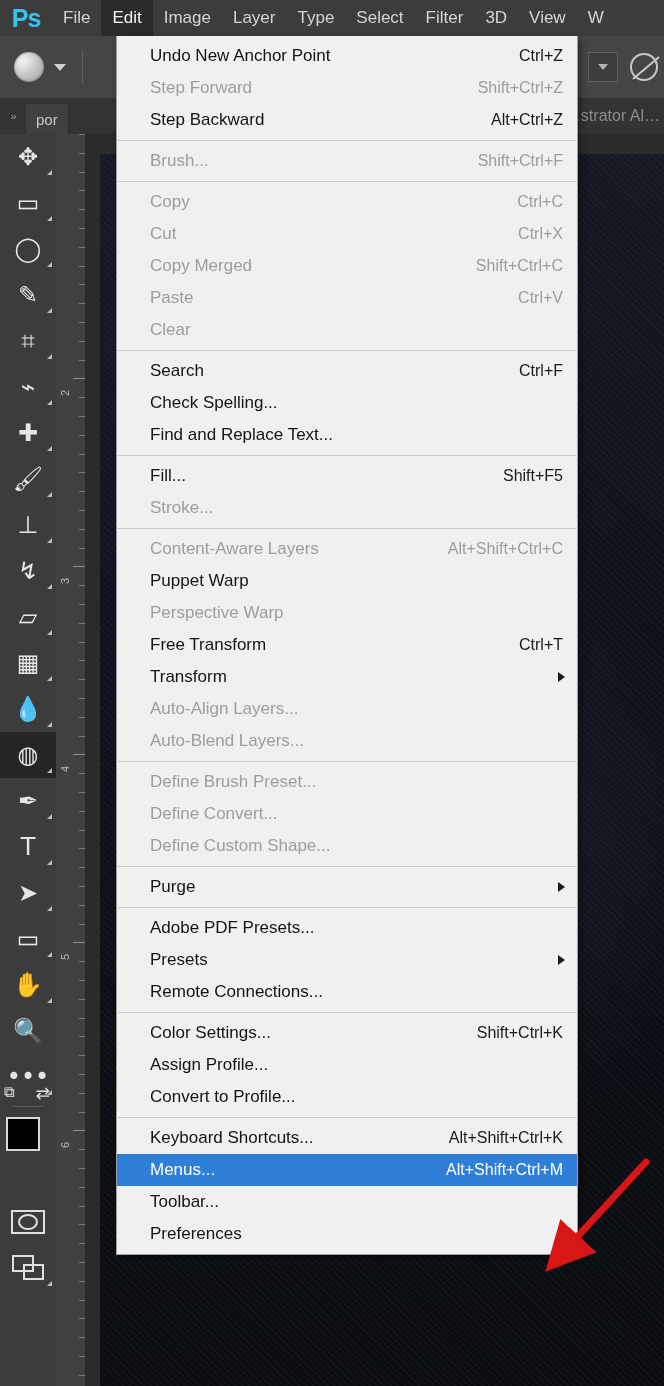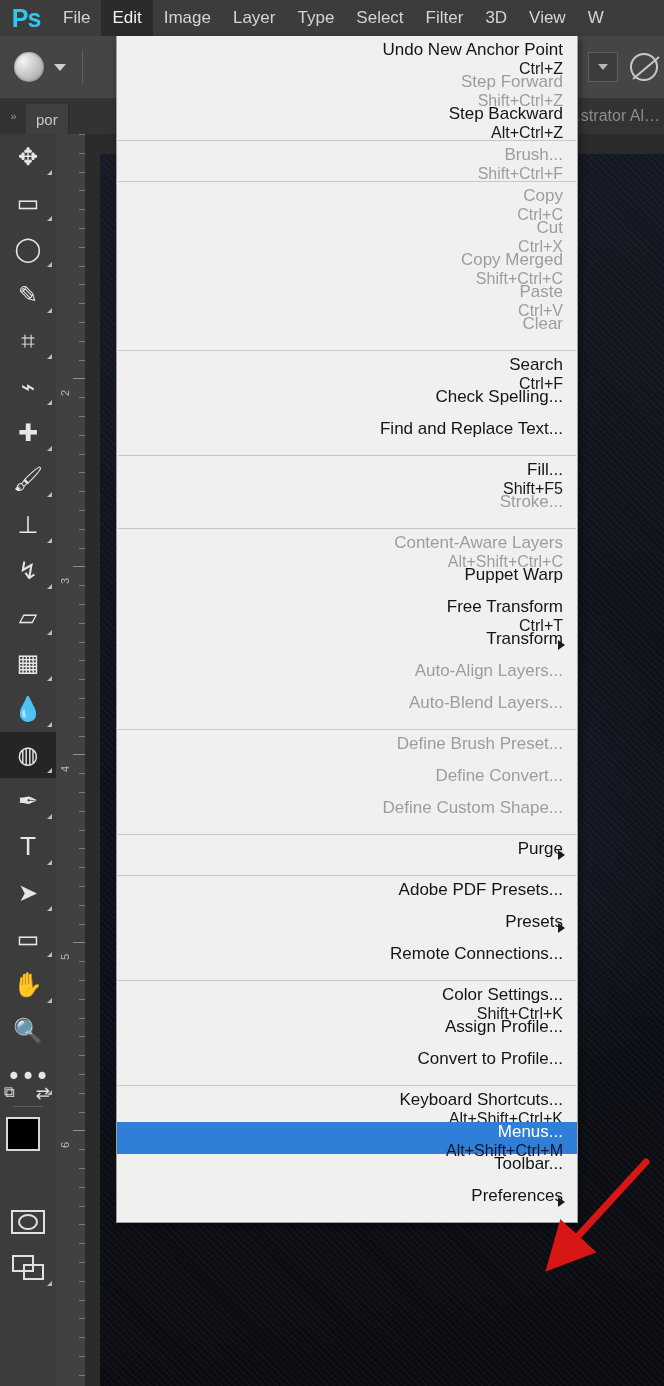--- a/index.html
+++ b/index.html
@@ -211,36 +211,35 @@
     background: #f0f0f0;
     border: 1px solid #a0a0a0;
     border-top: none;
     box-shadow: 2px 3px 7px rgba(0,0,0,.45);
     padding: 4px 0 4px 0;
     z-index: 50;
   }
   .mi {
     position: relative;
     height: 32px;
-    display: flex; align-items: flex-end;
+    display: flex; align-items: center;
     padding: 0 14px 0 33px;
     font-size: 17px;
     color: #141414;
     white-space: nowrap;
-    flex-direction: column;
   }
   .mi.disabled { color: #9d9d9d; }
   .mi.highlight { background: #2f7fd8; color: #ffffff; }
   .mi .label { flex: 0 0 auto; }
   .mi .accel {
     margin-left: auto; padding-left: 24px;
     font-size: 16px; color: #1a1a1a;
   }
   .mi.disabled .accel { color: #9d9d9d; }
-  .mi.highlight .accel { color: #0f172a; }
+  .mi.highlight .accel { color: #ffffff; }
   .mi .submark {
     position: absolute; right: 12px; top: 50%;
     margin-top: -5px;
     width: 0; height: 0;
     border-top: 5px solid transparent;
     border-bottom: 5px solid transparent;
     border-left: 7px solid #1a1a1a;
   }
   .mi.disabled .submark { border-left-color: #9d9d9d; }
   .msep {
@@ -546,20 +545,23 @@
         <span class="label">Stroke...</span>
       </div>
       <div class="msep"></div>
       <div class="mi disabled">
         <span class="label">Content-Aware Layers</span>
         <span class="accel">Alt+Shift+Ctrl+C</span>
       </div>
       <div class="mi">
         <span class="label">Puppet Warp</span>
       </div>
+      <div class="mi disabled">
+        <span class="label">Perspective Warp</span>
+      </div>
       <div class="mi">
         <span class="label">Free Transform</span>
         <span class="accel">Ctrl+T</span>
       </div>
       <div class="mi">
         <span class="label">Transform</span>
         <span class="submark"></span>
       </div>
       <div class="mi disabled">
         <span class="label">Auto-Align Layers...</span>

